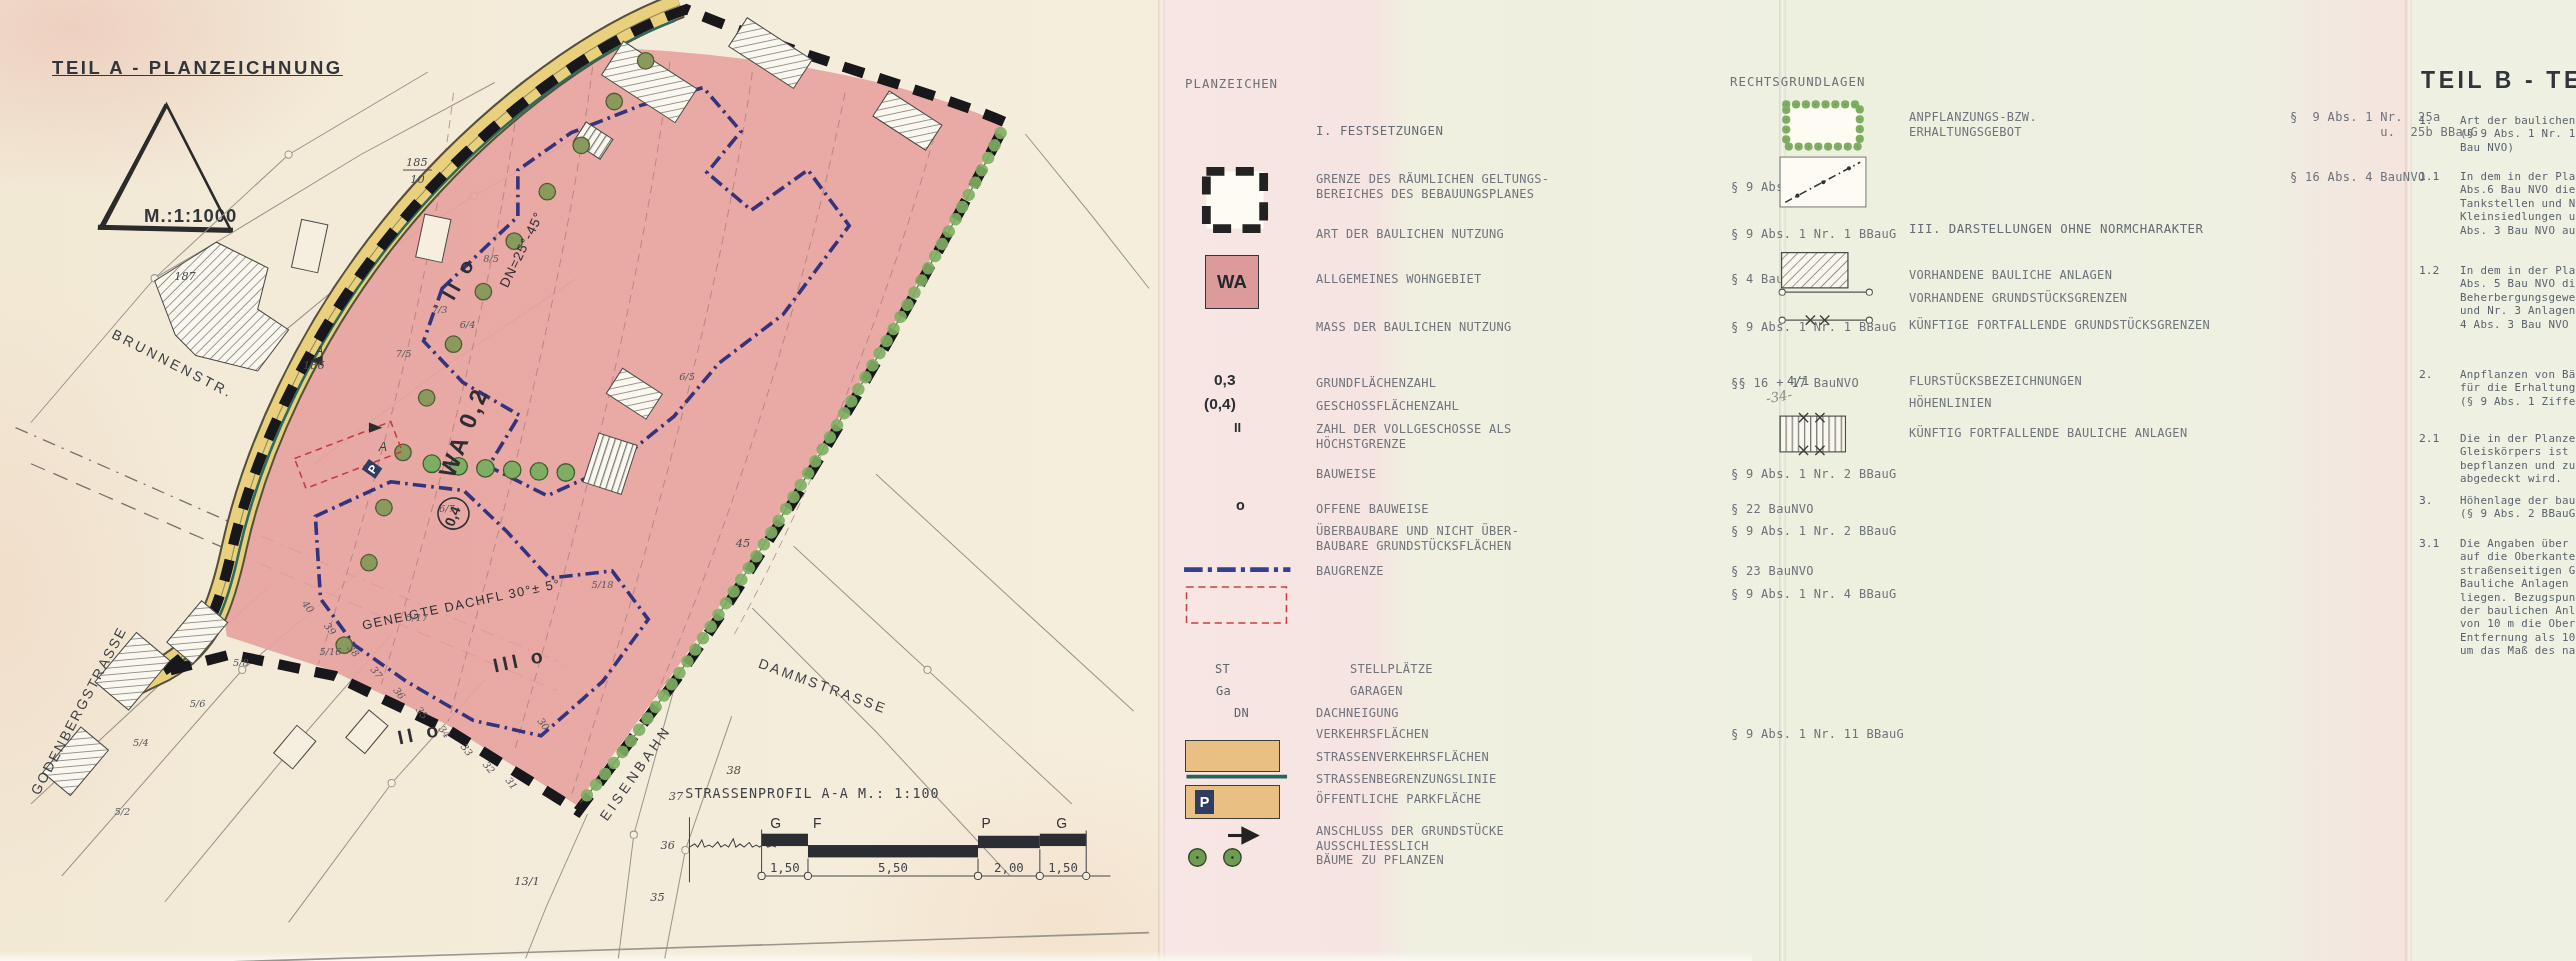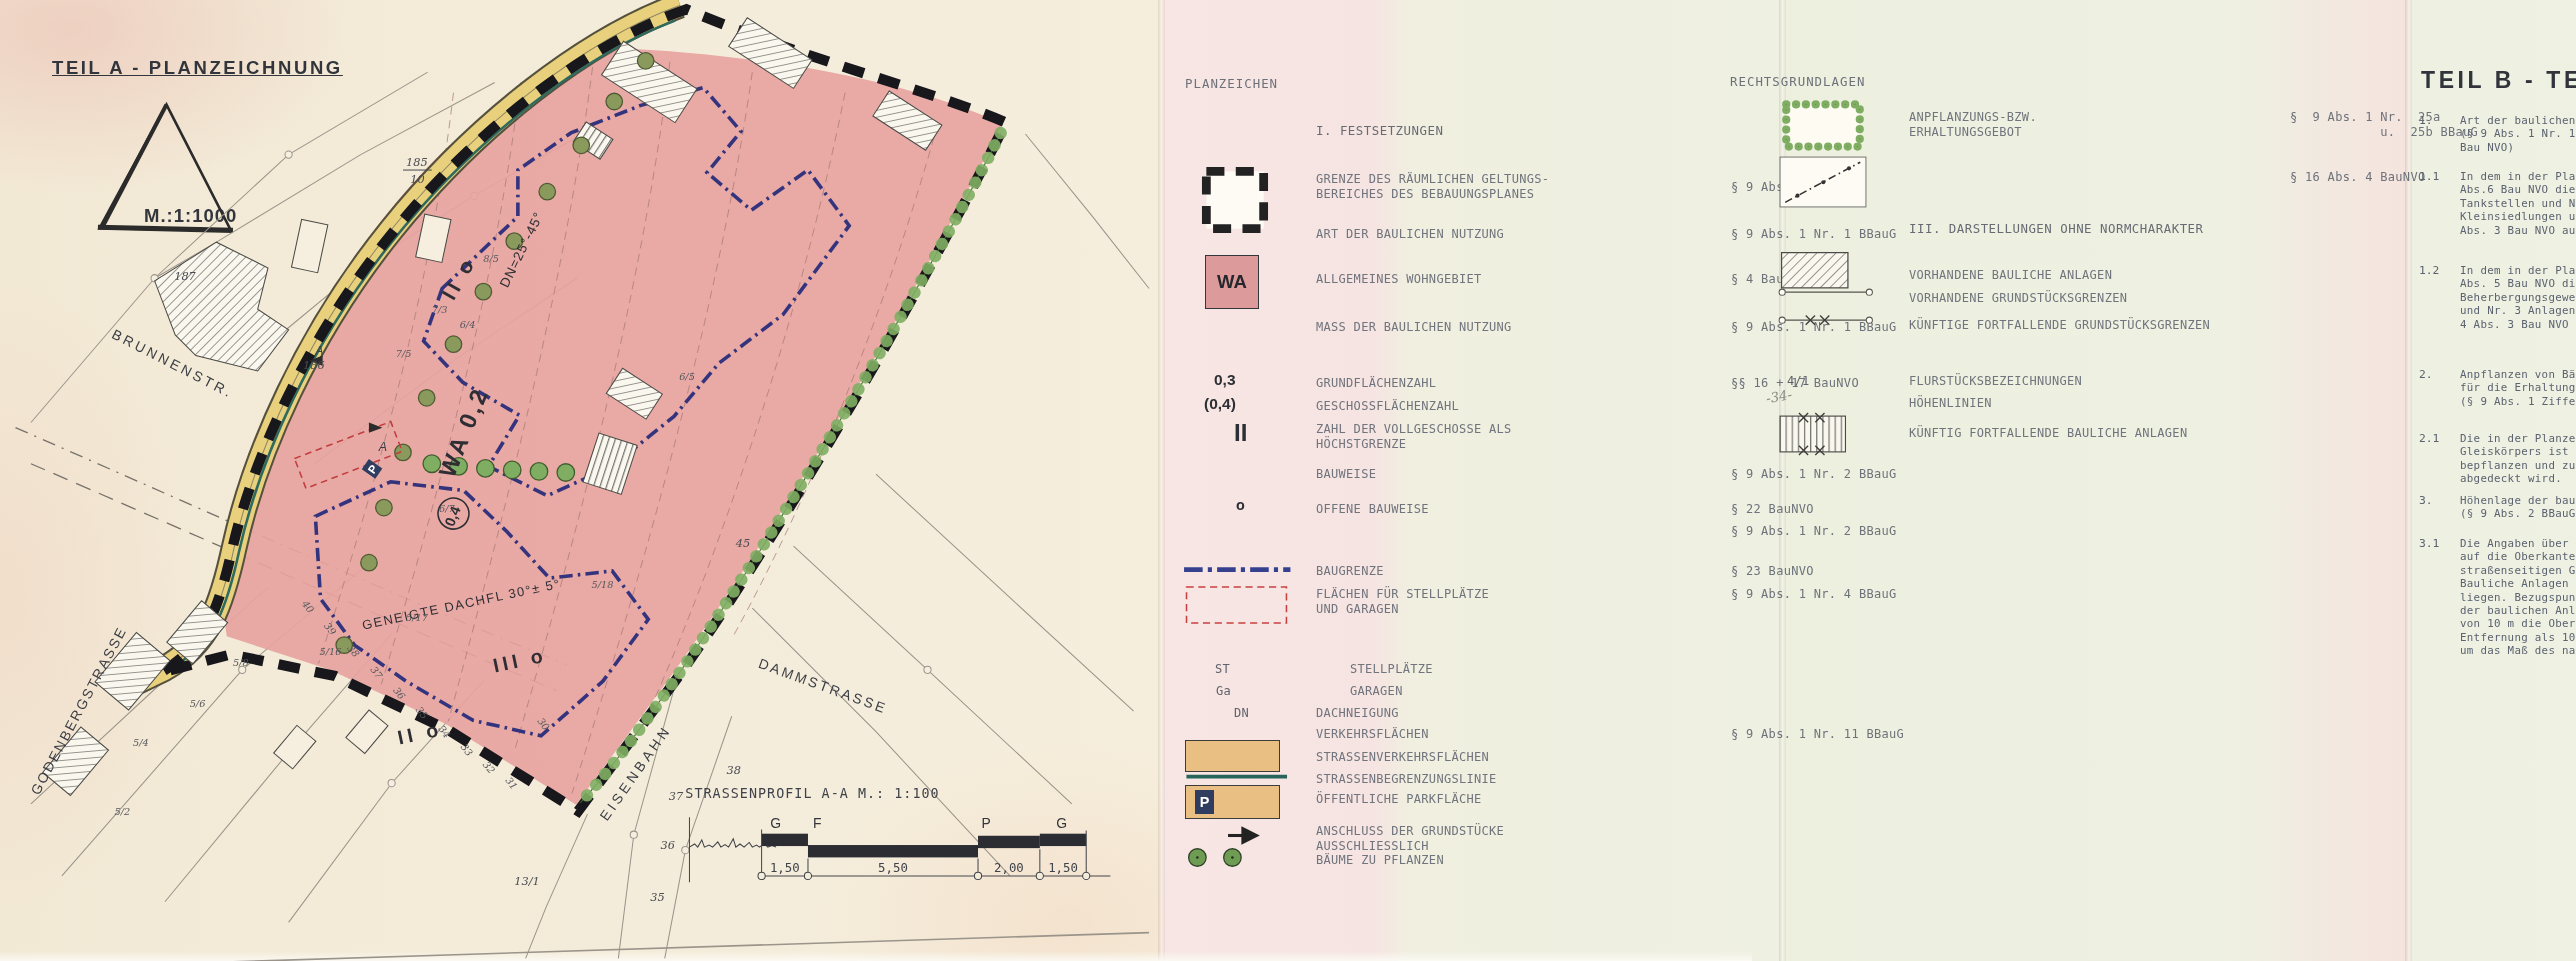--- a/index.html
+++ b/index.html
@@ -303,21 +303,21 @@
 
   <svg class="seal" style="left:1195px;top:160px;opacity:1" width="80" height="80" viewBox="0 0 155 155">
     <rect x="22" y="22" width="111" height="111" fill="#fdfbf4" stroke="#222" stroke-width="17" stroke-dasharray="35 22"></rect>
   </svg>
   <div style="position:absolute;left:1205px;top:255px;width:52px;height:52px;background:#dd9a9b;border:1px solid #35363c;
               display:flex;align-items:center;justify-content:center;font:bold 18.5px 'Liberation Sans',sans-serif;color:#26272c">
       <span>WA</span>
     </div>
   <div class="symtxt" style="left:1214px;top:372px">0,3</div>
   <div class="symtxt" style="left:1204px;top:396px">(0,4)</div>
-  <div class="symtxt" style="left:1234px;top:421px;font-size:24px">II</div>
+  <div class="symtxt" style="left:1234px;top:421px;font-size:13px">II</div>
   <div class="symtxt" style="left:1236px;top:498px;font-size:14.4px">o</div>
   <svg class="seal" style="left:1182px;top:565px;opacity:1" width="111" height="9.3" viewBox="0 0 215 18">
     <line x1="4" y1="9" x2="210" y2="9" stroke="#35418f" stroke-width="9" stroke-dasharray="36 10 8 10"></line>
   </svg>
   <svg class="seal" style="left:1184px;top:585px;opacity:1" width="106" height="41" viewBox="0 0 205 80">
     <rect x="4" y="4" width="195" height="70" fill="none" stroke="#c74040" stroke-width="3" stroke-dasharray="14 9"></rect>
   </svg>
   <div class="lrow" style="left:1215px;top:662px;color:#5f636c">ST</div>
   <div class="lrow" style="left:1216px;top:684px;color:#5f636c">Ga</div>
   <div class="lrow" style="left:1234px;top:706px;color:#5f636c">DN</div>
@@ -353,25 +353,25 @@
   <div class="lrow law" style="left:1731px;top:320px">§  9 Abs. 1 Nr. 1 BBauG</div>
   <div class="lrow" style="left:1316px;top:376px;width:392px">GRUNDFLÄCHENZAHL</div>
   <div class="lrow law" style="left:1731px;top:376px">§§ 16 + 17 BauNVO</div>
   <div class="lrow" style="left:1316px;top:399px;width:392px">GESCHOSSFLÄCHENZAHL</div>
   <div class="lrow" style="left:1316px;top:422px;width:392px">ZAHL DER VOLLGESCHOSSE ALS
 HÖCHSTGRENZE</div>
   <div class="lrow" style="left:1316px;top:467px;width:392px">BAUWEISE</div>
   <div class="lrow law" style="left:1731px;top:467px">§  9 Abs. 1 Nr. 2 BBauG</div>
   <div class="lrow" style="left:1316px;top:502px;width:392px">OFFENE BAUWEISE</div>
   <div class="lrow law" style="left:1731px;top:502px">§ 22 BauNVO</div>
+  <div class="lrow" style="left:1316px;top:524px;width:392px">ÜBERBAUBARE UND NICHT ÜBER-
+BAUBARE GRUNDSTÜCKSFLÄCHEN</div>
   <div class="lrow law" style="left:1731px;top:524px">§  9 Abs. 1 Nr. 2 BBauG</div>
   <div class="lrow" style="left:1316px;top:564px;width:392px">BAUGRENZE</div>
   <div class="lrow law" style="left:1731px;top:564px">§ 23 BauNVO</div>
-  <div class="lrow" style="left:1316px;top:587px;width:392px">FLÄCHEN FÜR STELLPLÄTZE
-UND GARAGEN</div>
   <div class="lrow law" style="left:1731px;top:587px">§  9 Abs. 1 Nr. 4 BBauG</div>
   <div class="lrow" style="left:1350px;top:662px;width:361px">STELLPLÄTZE</div>
   <div class="lrow" style="left:1350px;top:684px;width:361px">GARAGEN</div>
   <div class="lrow" style="left:1316px;top:706px;width:361px">DACHNEIGUNG</div>
   <div class="lrow" style="left:1316px;top:727px;width:361px">VERKEHRSFLÄCHEN</div>
   <div class="lrow law" style="left:1731px;top:727px">§  9 Abs. 1 Nr. 11  BBauG</div>
   <div class="lrow" style="left:1316px;top:750px;width:392px">STRASSENVERKEHRSFLÄCHEN</div>
   <div class="lrow" style="left:1316px;top:772px;width:392px">STRASSENBEGRENZUNGSLINIE</div>
   <div class="lrow" style="left:1316px;top:792px;width:392px">ÖFFENTLICHE  PARKFLÄCHE</div>
   <div class="lrow" style="left:1316px;top:824px;width:392px">ANSCHLUSS DER GRUNDSTÜCKE

